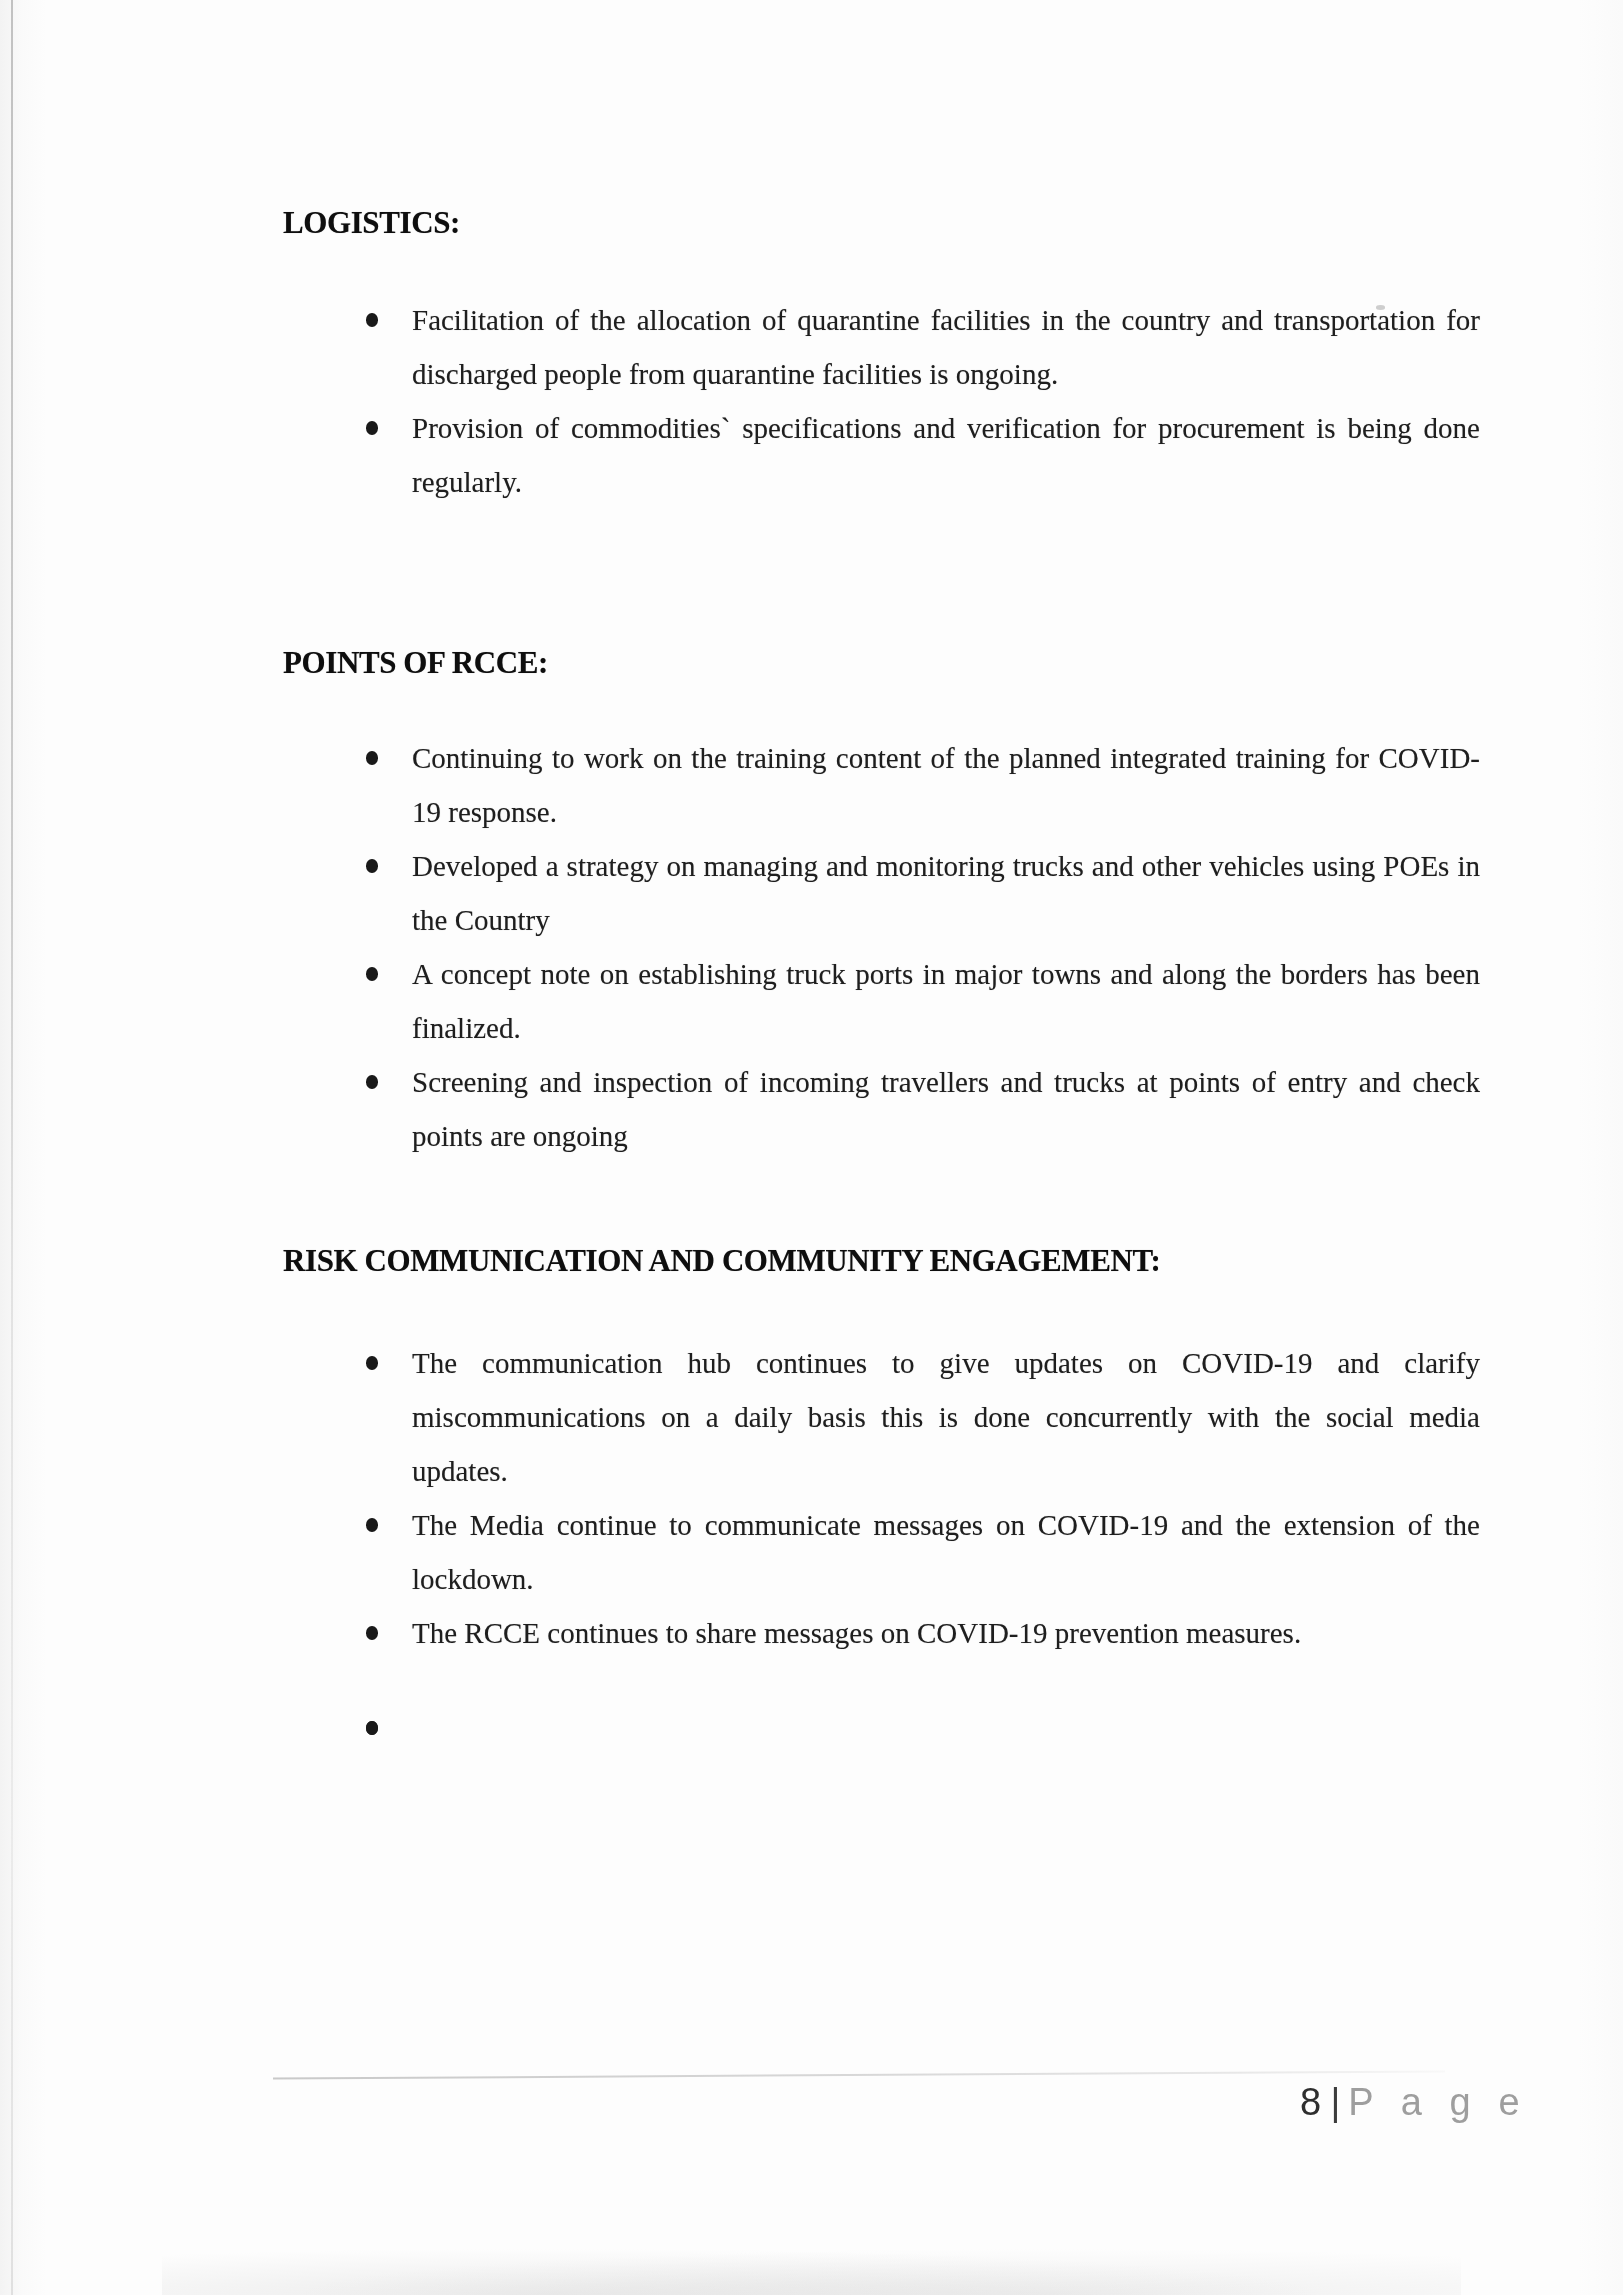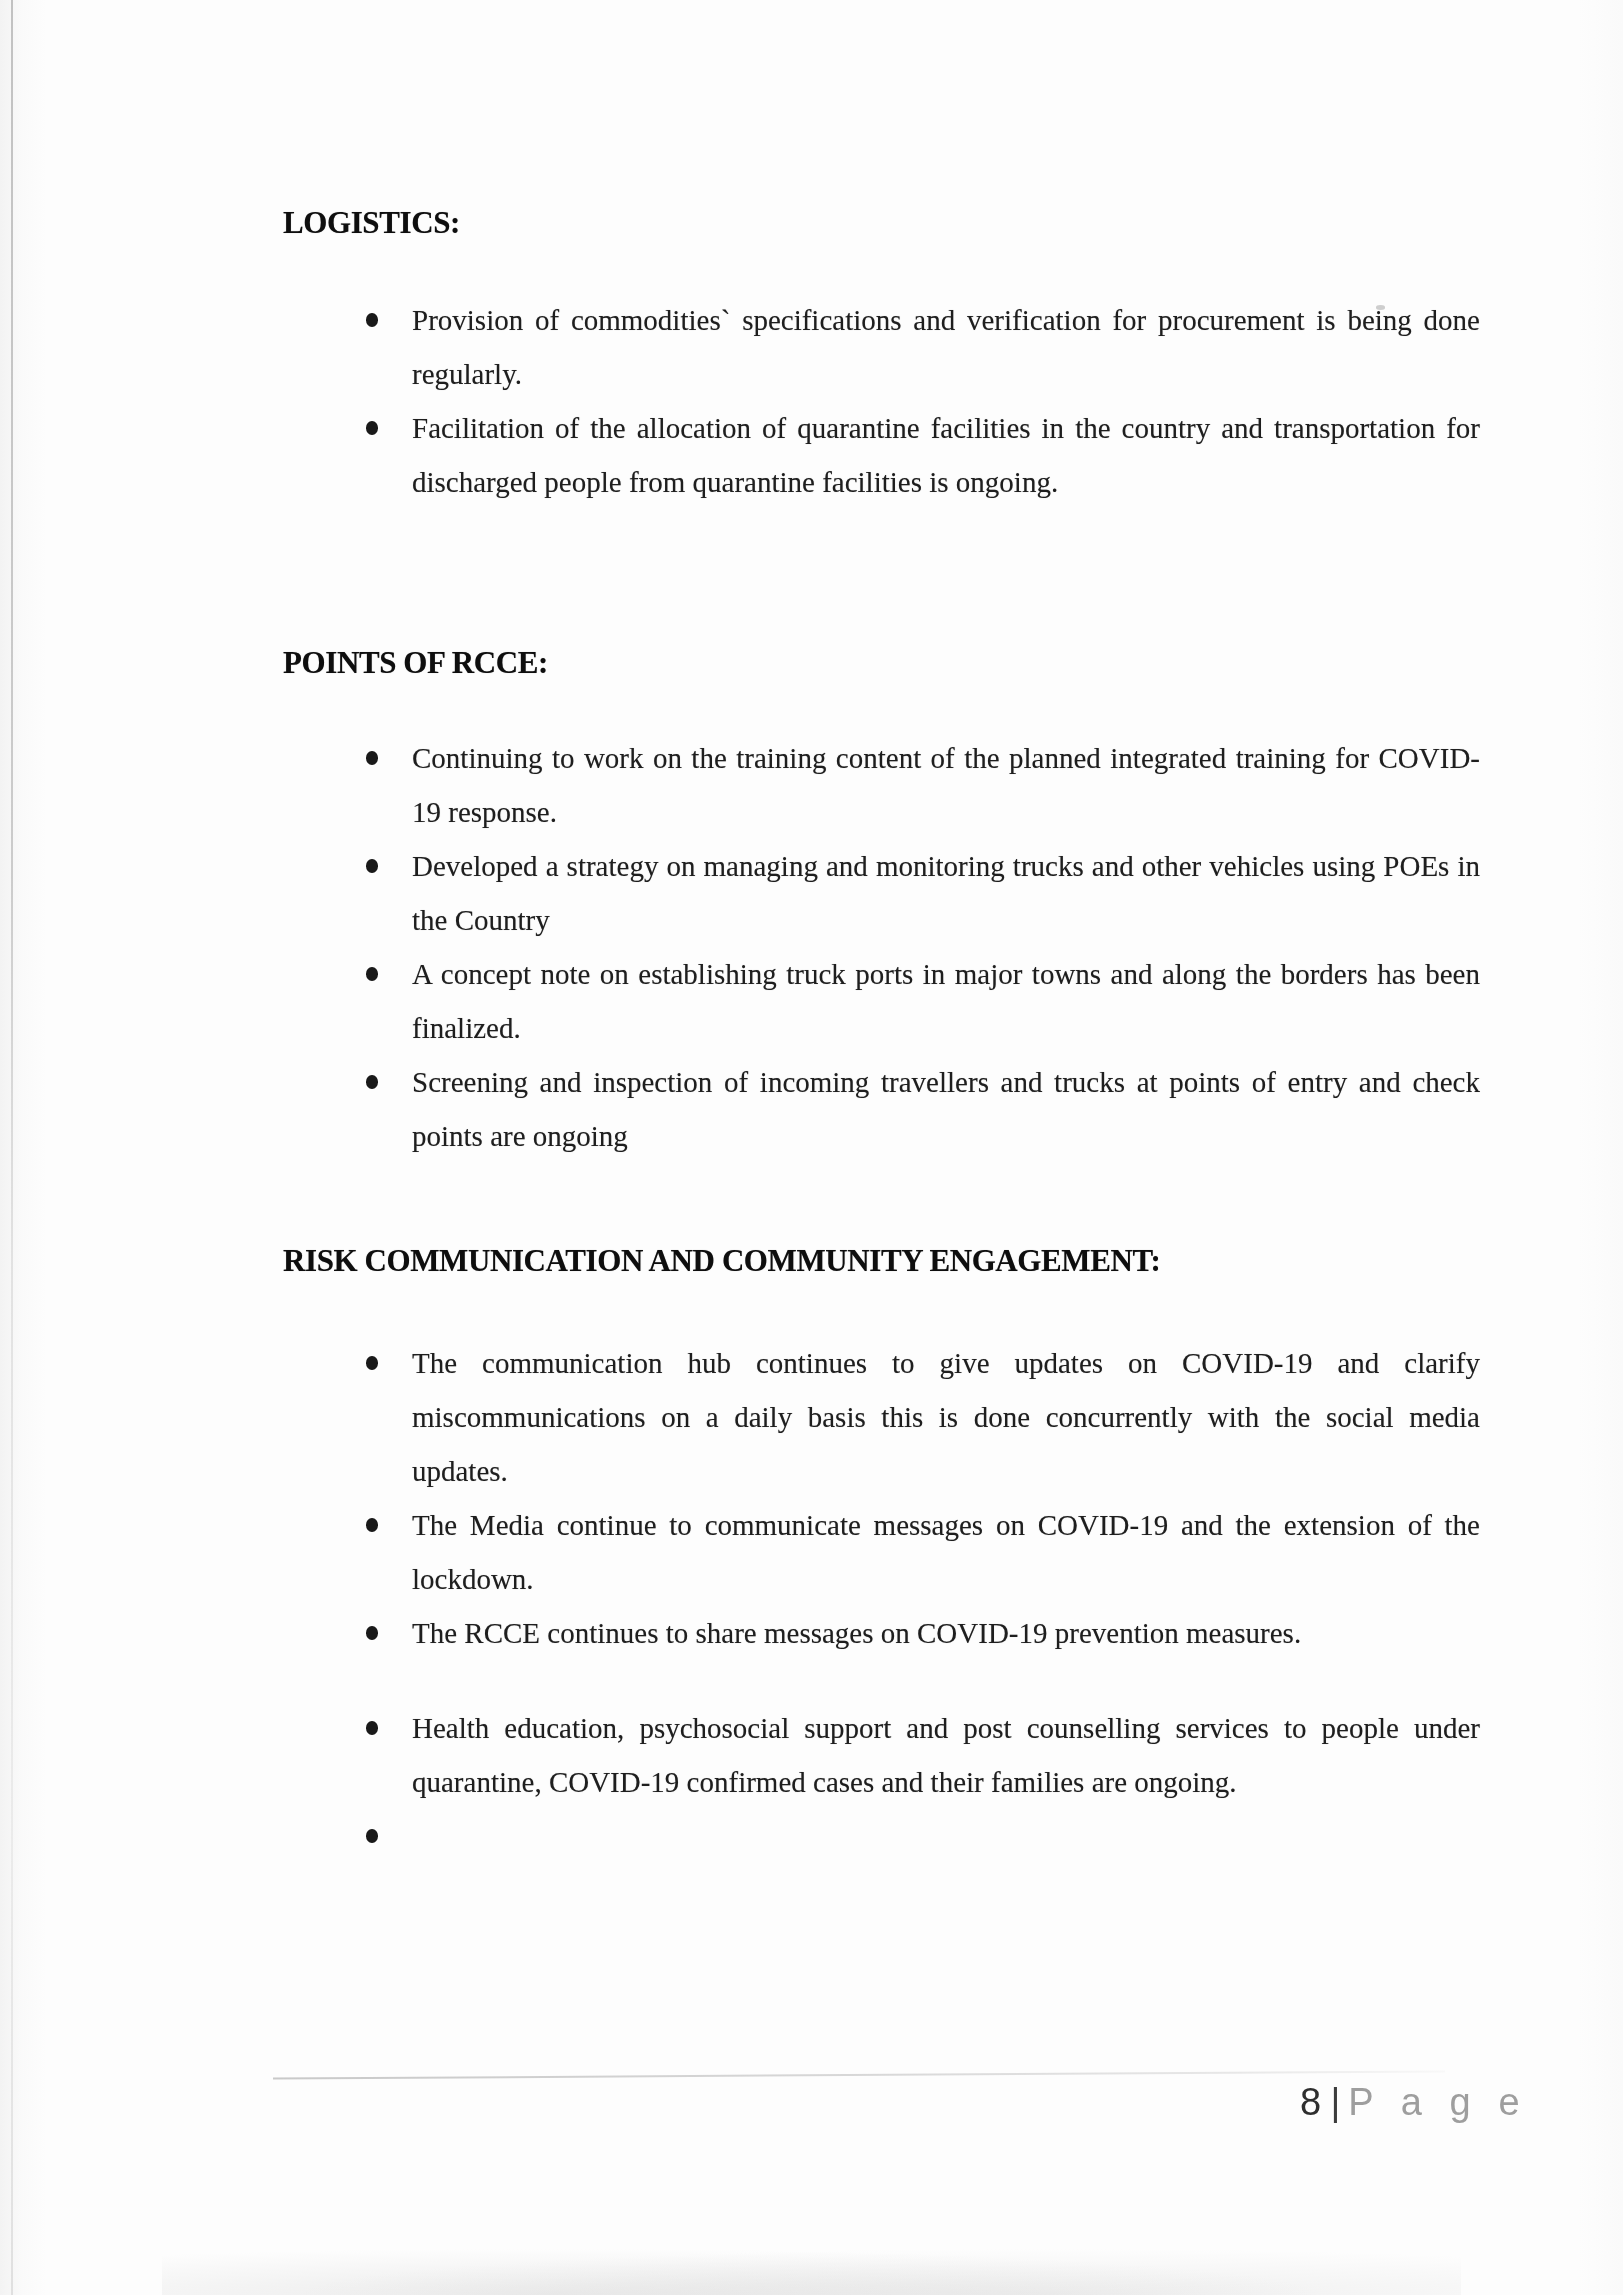--- a/index.html
+++ b/index.html
@@ -88,25 +88,25 @@
 
   <div class="scan-line-left"></div>
   <div class="speck"></div>
   <div class="smudge-bottom"></div>
 
   <section class="sec sec-1">
     <h2>LOGISTICS:</h2>
     <ul>
       <li>
         <span class="bullet"></span>
-        <span class="li-text">Provision of commodities` specifications and verification for procurement is being done regularly.</span>
+        <span class="li-text">Facilitation of the allocation of quarantine facilities in the country and transportation for discharged people from quarantine facilities is ongoing.</span>
       </li>
       <li>
         <span class="bullet"></span>
-        <span class="li-text">Facilitation of the allocation of quarantine facilities in the country and transportation for discharged people from quarantine facilities is ongoing.</span>
+        <span class="li-text">Provision of commodities` specifications and verification for procurement is being done regularly.</span>
       </li>
     </ul>
   </section>
 
   <section class="sec sec-2">
     <h2>POINTS OF RCCE:</h2>
     <ul>
       <li>
         <span class="bullet"></span>
         <span class="li-text">Continuing to work on the training content of the planned integrated training for COVID-19 response.</span>
@@ -141,21 +141,20 @@
         <span class="bullet"></span>
         <span class="li-text">The RCCE continues to share messages on COVID-19 prevention measures.</span>
       </li>
     </ul>
   </section>
 
   <section class="sec sec-4">
     <ul>
       <li>
         <span class="bullet"></span>
-        <span class="li-text">Health education, psychosocial support and post counselling services to people under quarantine, COVID-19 confirmed cases and their families are ongoing.</span>
       </li>
       <li>
         <span class="bullet"></span>
       </li>
     </ul>
   </section>
 
   <div class="footer-line"></div>
   <div class="footer-text">
     <span class="pg-num">8</span><span class="pg-sep">|</span><span class="pg-label">P a g e</span>

